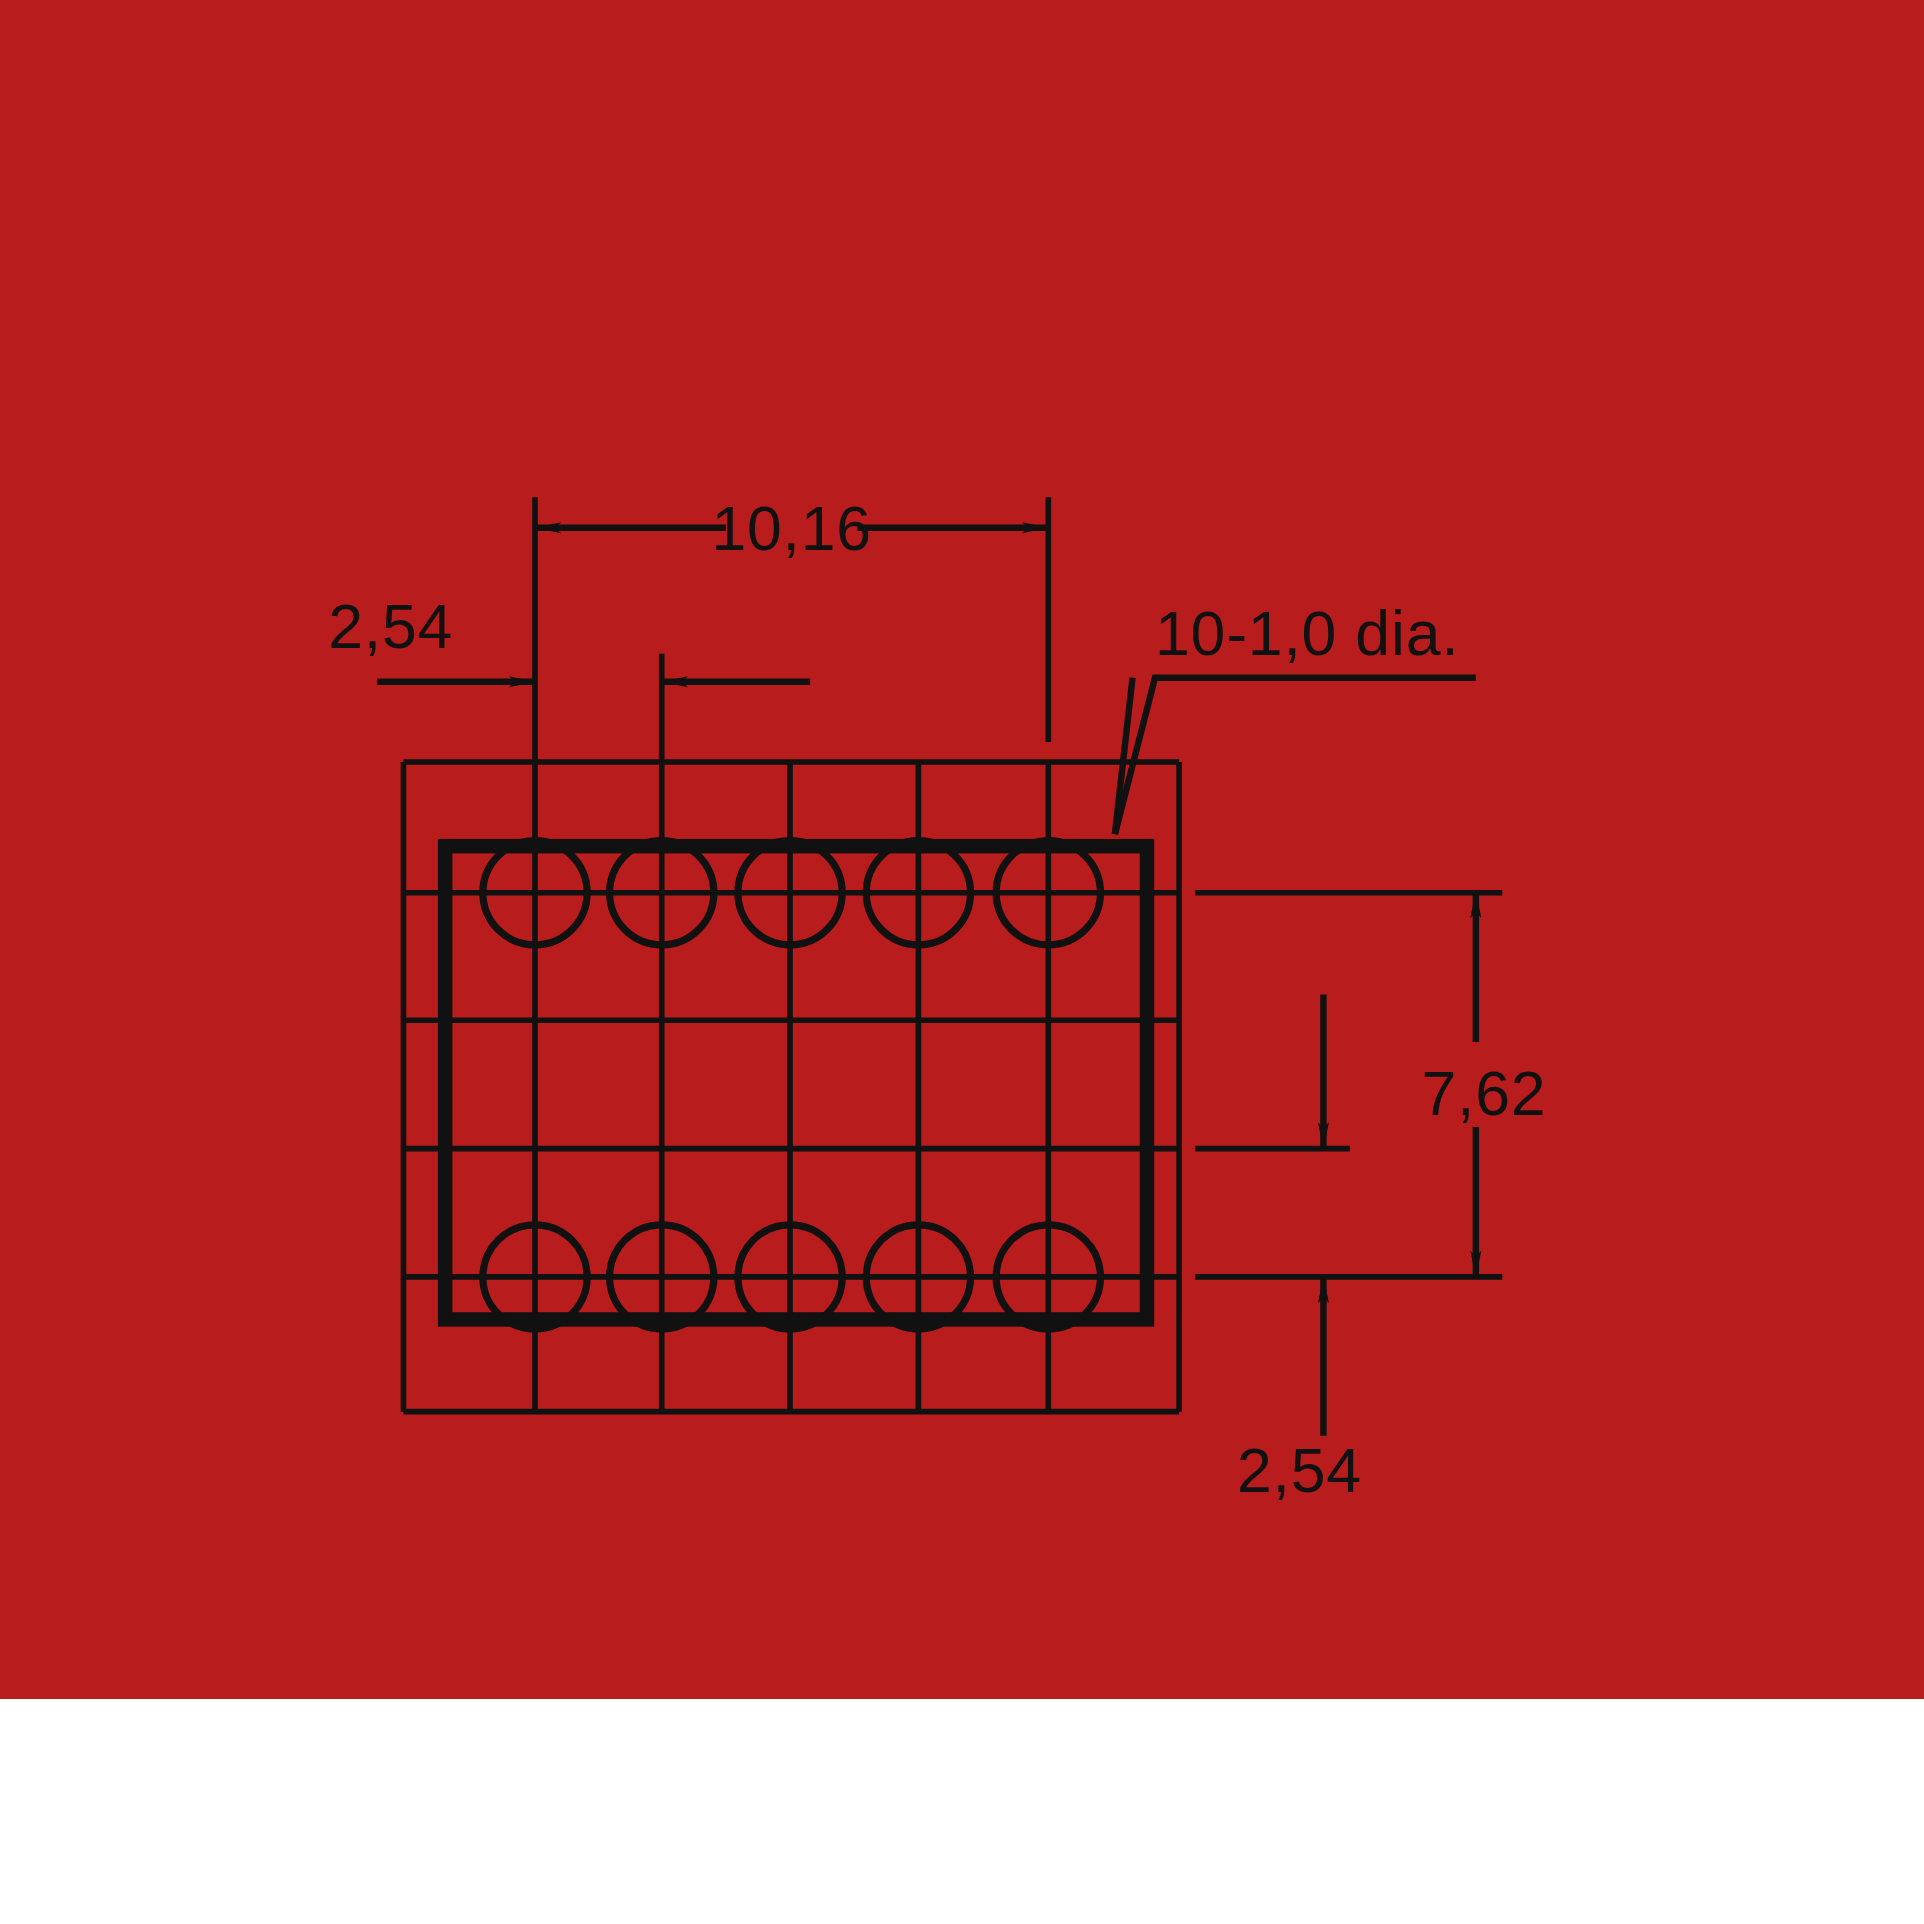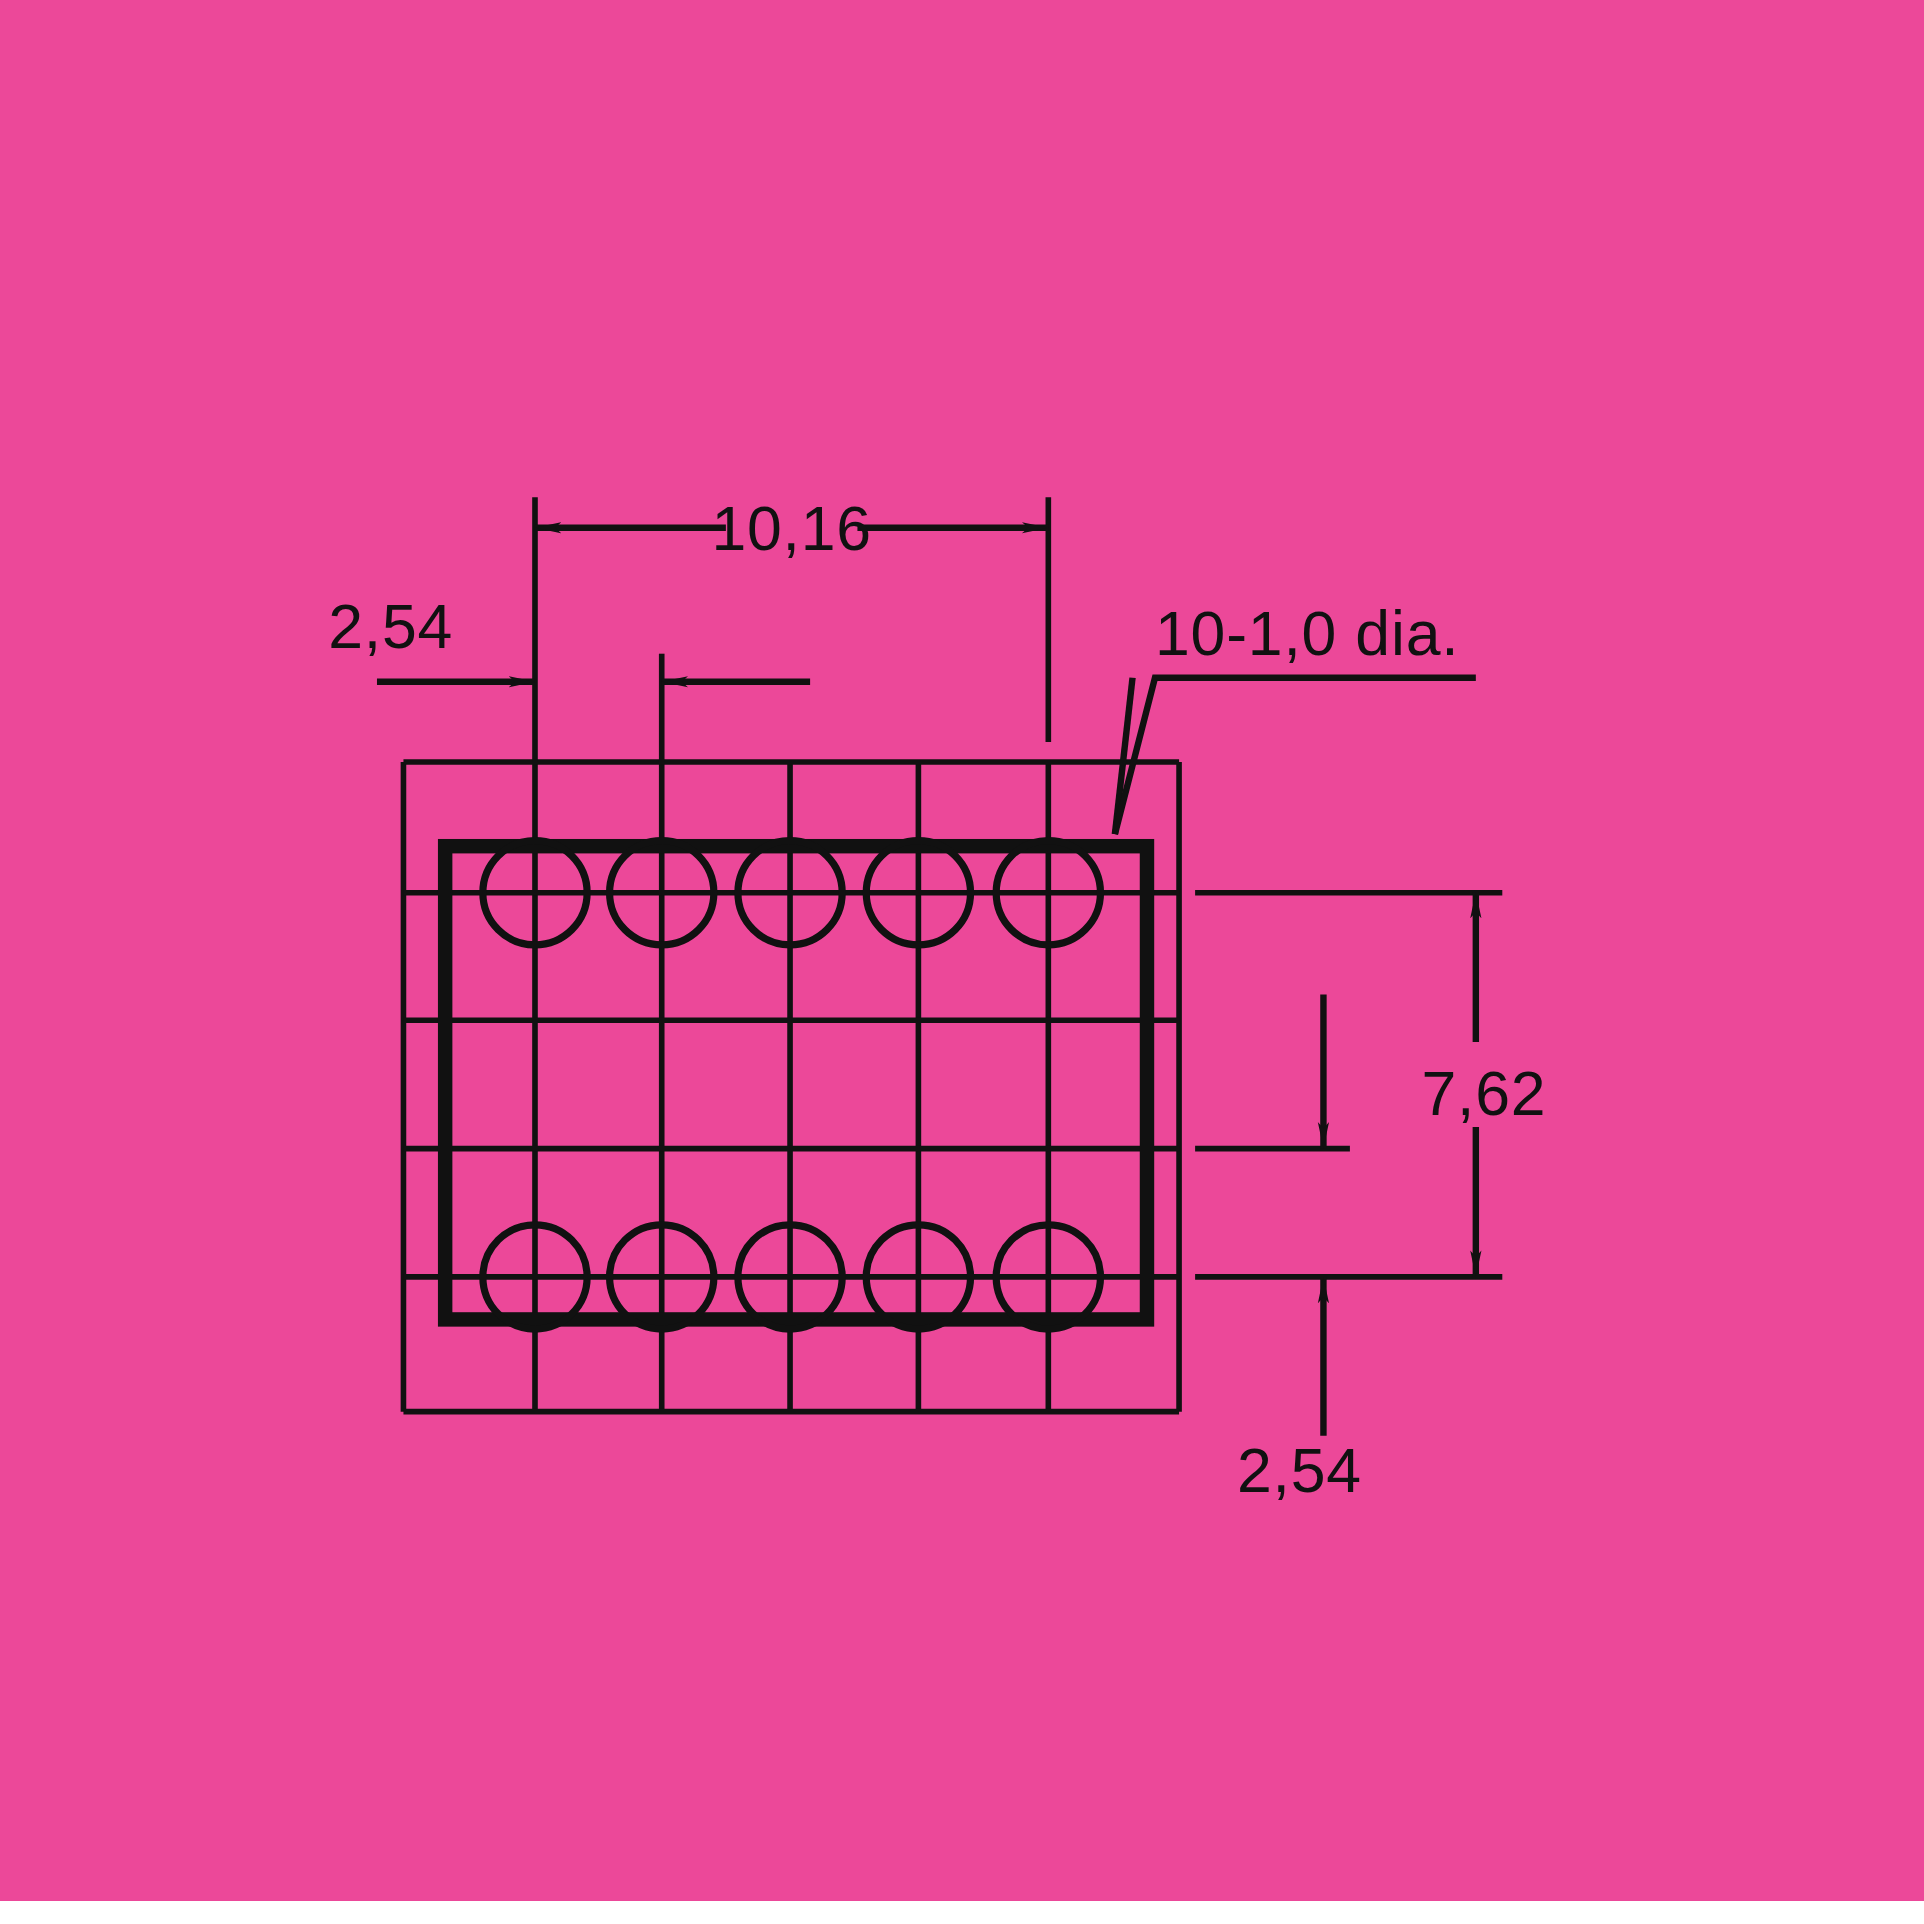--- a/index.html
+++ b/index.html
@@ -9,22 +9,22 @@
   }
   body {
     width: 1925px;
     height: 1925px;
     font-family: "Liberation Sans", sans-serif;
     overflow: hidden;
   }
   #drawing-root {
     position: relative;
     width: 1925px;
-    height: 1901px;
-    background: #ec4899;
+    height: 1699px;
+    background: #b91c1c;
   }
   svg.dwg {
     display: block;
     width: 1925px;
     height: 1925px;
   }
   .dim-text {
     font-family: "Liberation Sans", sans-serif;
     font-size: 78px;
     fill: #111111;

